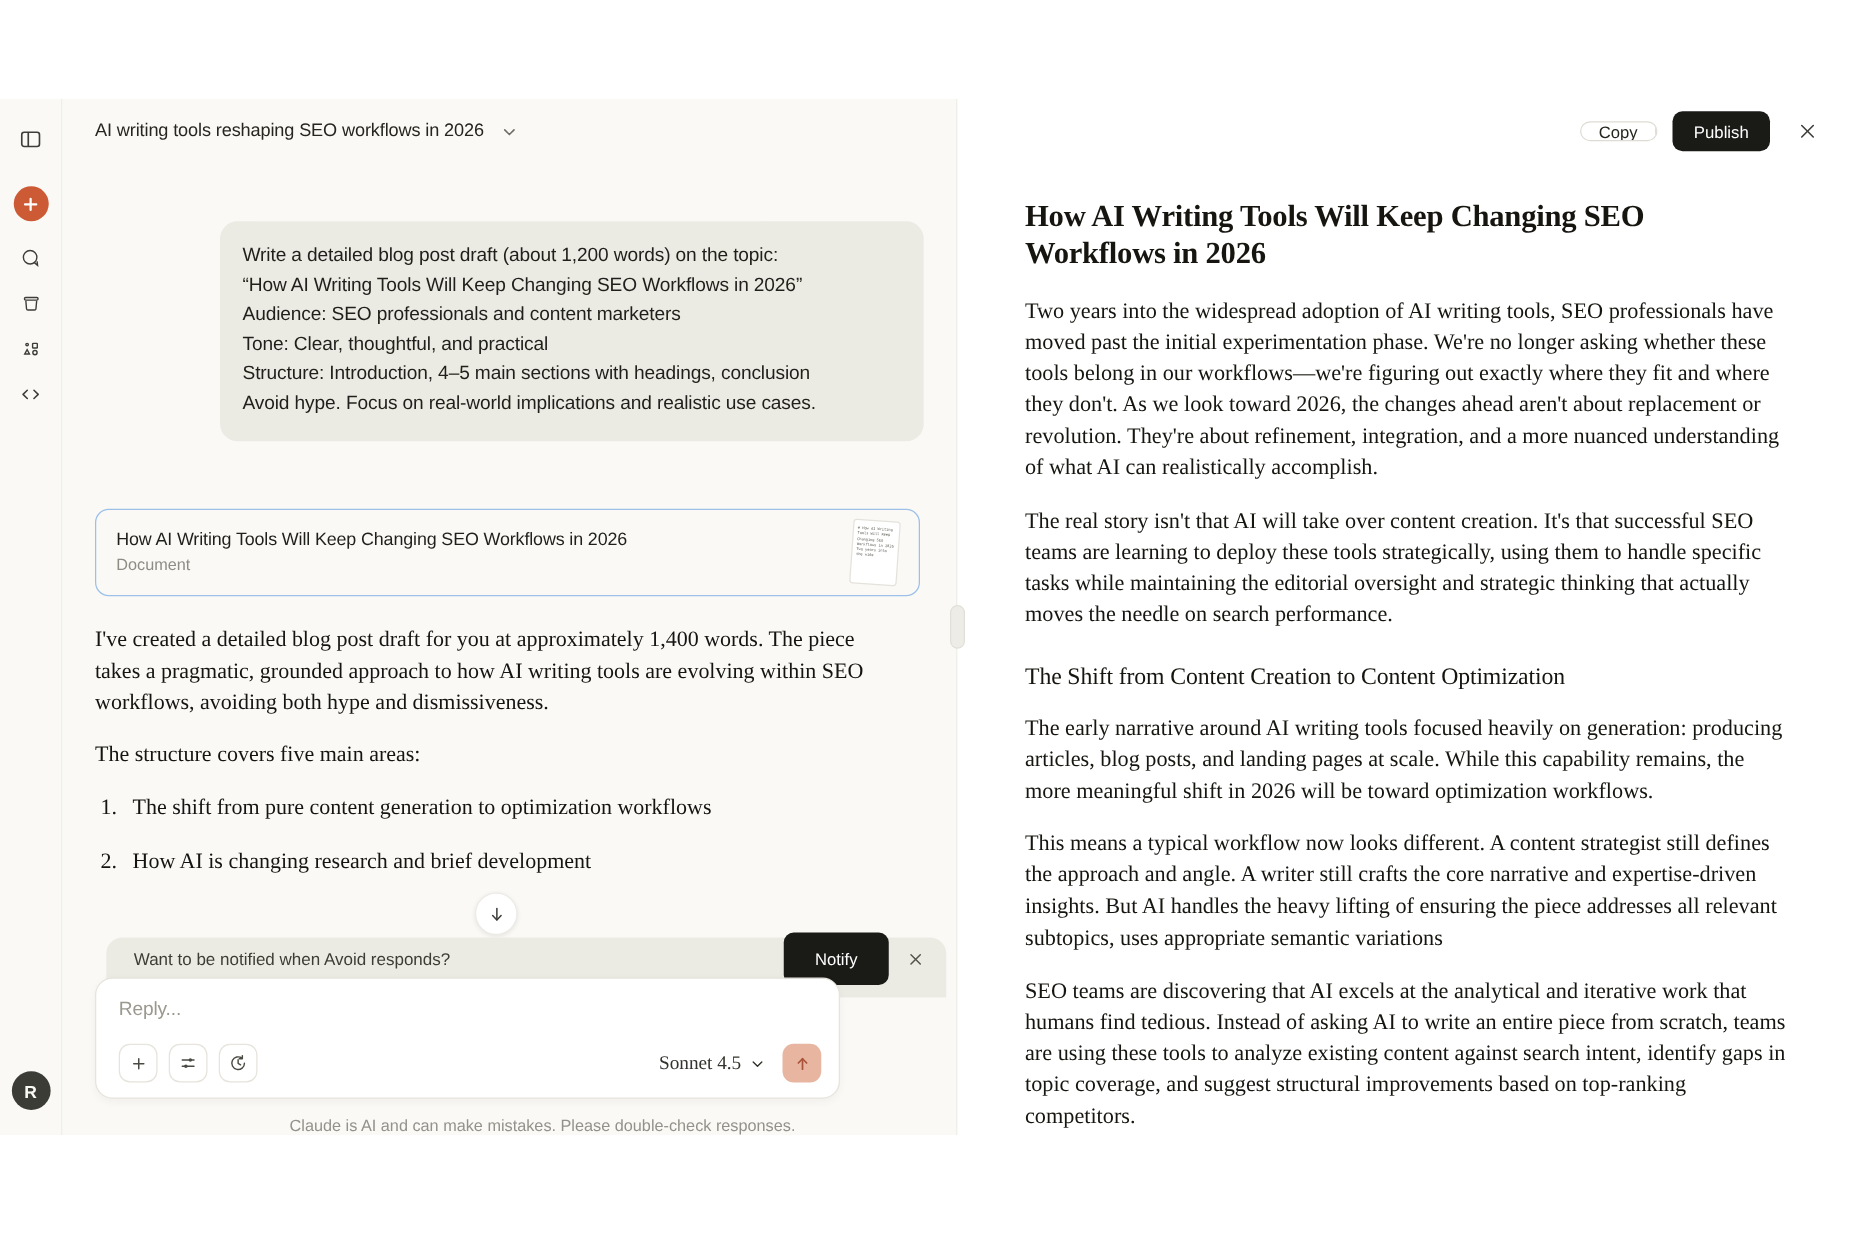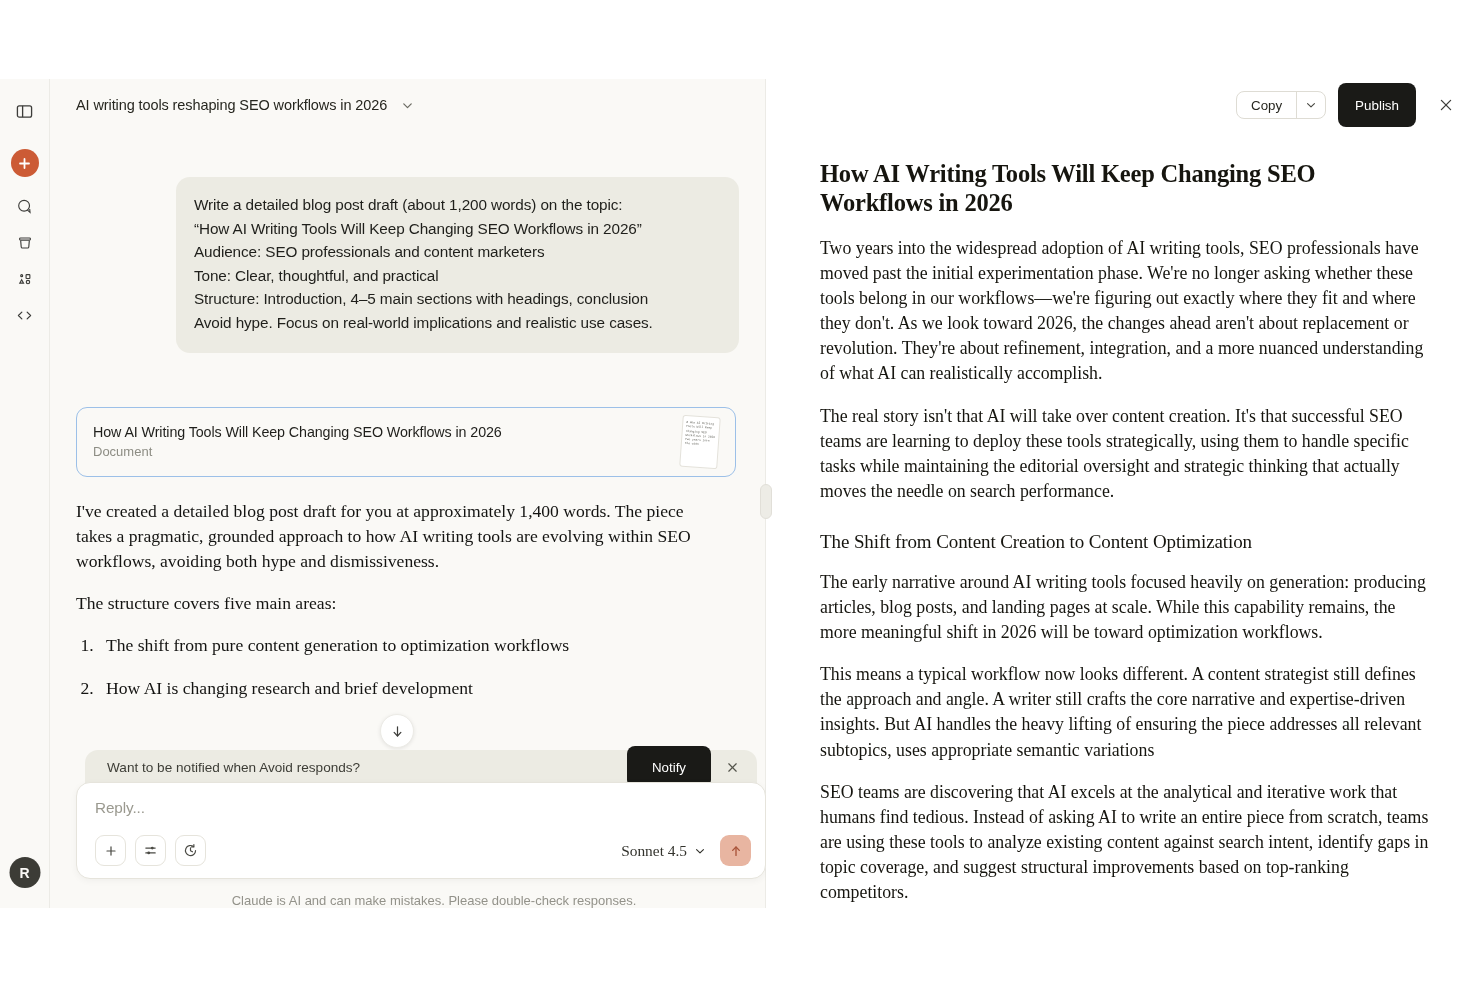--- a/index.html
+++ b/index.html
@@ -151,21 +151,21 @@
     font-family: "Liberation Sans", sans-serif;
     font-size: 13.3px; cursor: pointer;
   }
   .notify-close {
     width: 26px; height: 26px; margin-left: 8px;
     display: flex; align-items: center; justify-content: center;
     color: #55554d; cursor: pointer;
   }
   .composer {
     position: relative;
-    width: 690px;
+    width: 596px;
     background: #ffffff;
     border: 1px solid #e6e4dc;
     border-radius: 14px;
     box-shadow: 0 2px 7px rgba(0,0,0,.045);
     padding: 16px 14px 12px 18px;
   }
   .composer-placeholder {
     font-size: 15.3px; color: #9a998f; margin-bottom: 18px; letter-spacing: -0.1px;
   }
   .composer-row { display: flex; align-items: center; }
@@ -210,34 +210,34 @@
     position: relative; overflow: hidden;
   }
   .doc-toolbar {
     height: 52px; flex: 0 0 52px;
     display: flex; align-items: center; justify-content: flex-end;
     padding: 0 20px 0 0; gap: 12px;
   }
   .copy-group {
     display: flex; align-items: stretch;
     border: 1px solid #dedcd4; border-radius: 8px;
-    overflow: hidden; height: 28px; background: #fff;
+    overflow: hidden; height: 16px; background: #fff; flex-direction: column;
   }
   .copy-main {
     padding: 0 14px; display: flex; align-items: center;
     font-size: 13.3px; color: #26261f; cursor: pointer;
     border-right: 1px solid #dedcd4;
   }
   .copy-caret {
     width: 28px; display: flex; align-items: center; justify-content: center;
     color: #4a4a44; cursor: pointer;
   }
   .publish-btn {
     background: #1a1a17; color: #fff; border: none;
-    border-radius: 8px; height: 44px; padding: 0 17px;
+    border-radius: 8px; height: 32px; padding: 0 17px;
     font-family: "Liberation Sans", sans-serif;
     font-size: 13.4px; cursor: pointer;
   }
   .doc-close {
     width: 28px; height: 28px; margin-left: 4px;
     display: flex; align-items: center; justify-content: center;
     color: #3d3d3a; cursor: pointer;
   }
   .doc-body {
     flex: 1 1 auto; overflow: hidden;

